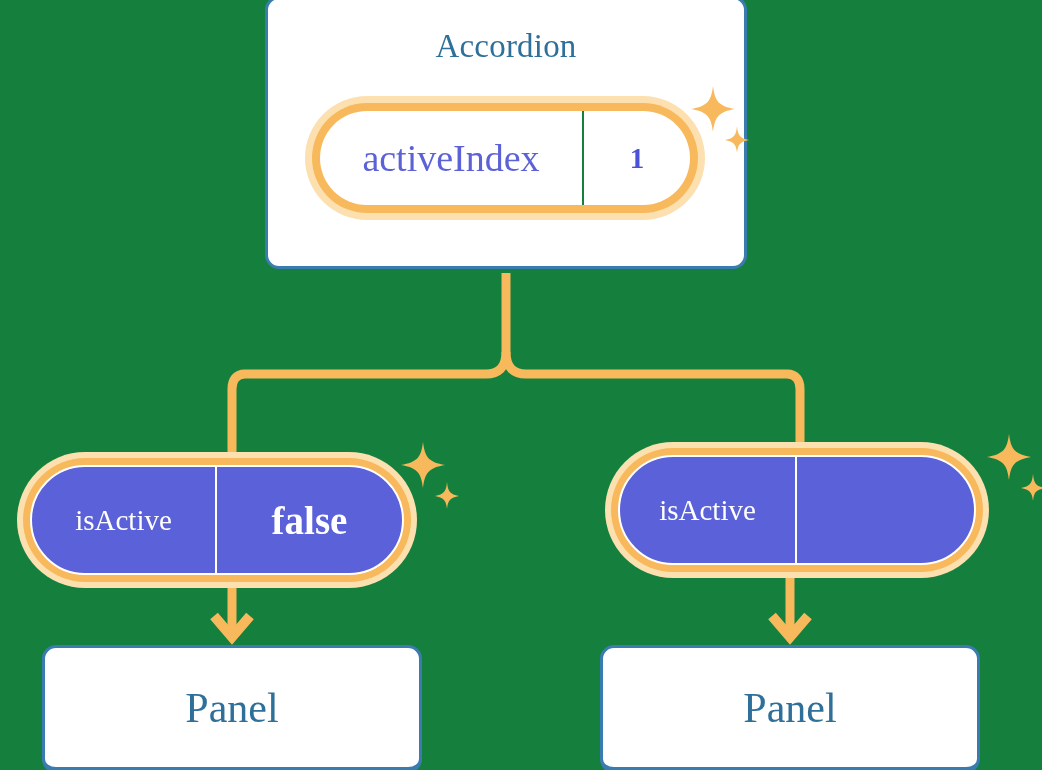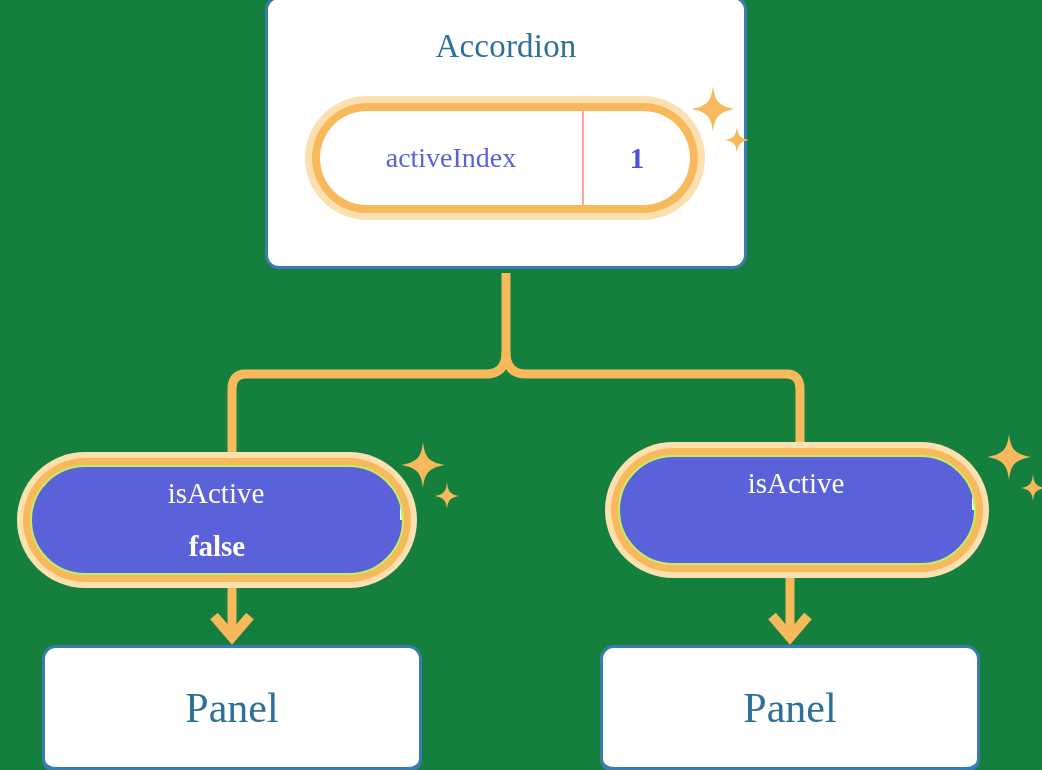--- a/index.html
+++ b/index.html
@@ -87,50 +87,49 @@
     display: flex;
     align-items: center;
     justify-content: center;
     box-sizing: border-box;
   }
 
   
   .pill-light .pill-body { background: #ffffff; }
   .pill-light .pill-key {
     color: #5c62d6;
-    font-size: 28px;
+    font-size: 38px;
     font-weight: 400;
     flex: 0 0 264px;
-    border-right: 2px solid #fca5a5;
+    border-right: 2px solid #15803d;
   }
   .pill-light .pill-val {
     color: #4a52d8;
     font-size: 29px;
     font-weight: 700;
     flex: 1 1 auto;
   }
 
   
   .pill-solid .pill-ring-inner { inset: 6px; }
   .pill-solid .pill-body {
     inset: 13px;
     background: #5b62d9;
-    border: 2px solid #bef264;
-    flex-direction: column;
+    border: 2px solid #ffffff;
   }
   .pill-solid .pill-key {
     color: #ffffff;
     font-size: 29px;
     font-weight: 400;
     flex: 0 0 50%;
     border-right: 2px solid #ffffff;
   }
   .pill-solid .pill-val {
     color: #ffffff;
-    font-size: 29px;
+    font-size: 39px;
     font-weight: 700;
     flex: 1 1 auto;
   }
 
   #activeindex-pill {
     left: 305px;
     top: 96px;
     width: 400px;
     height: 124px;
   }

